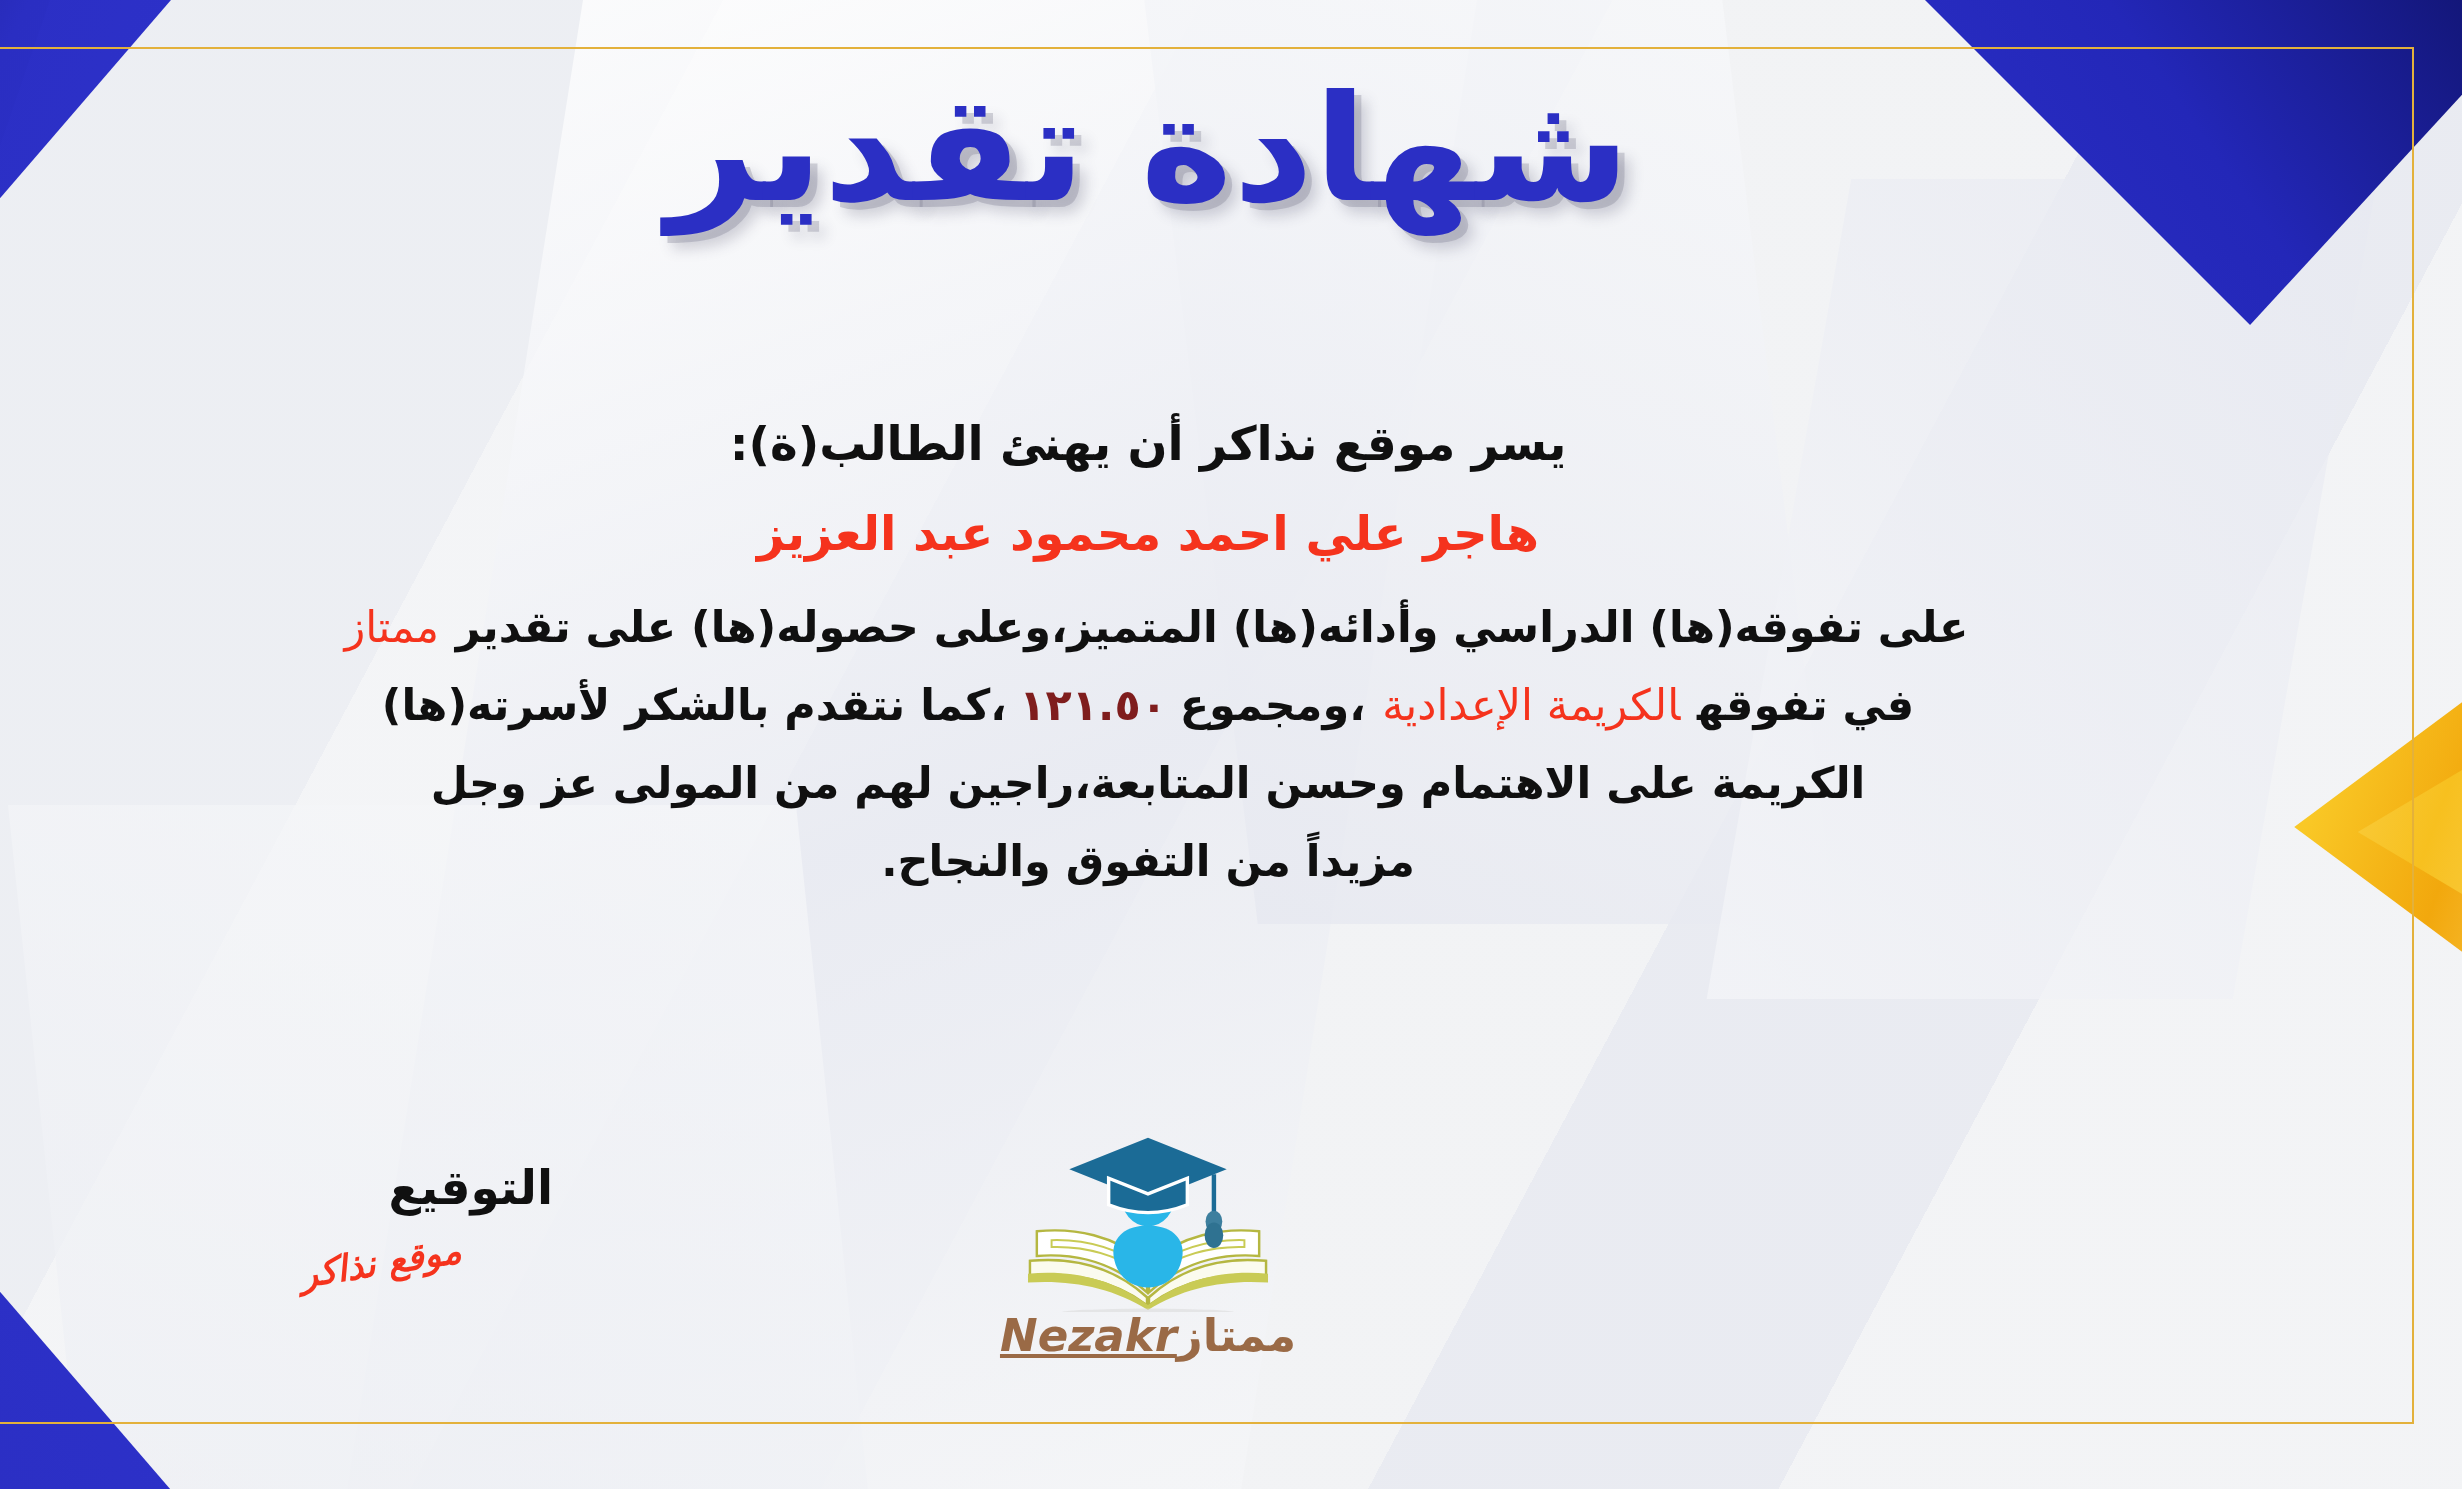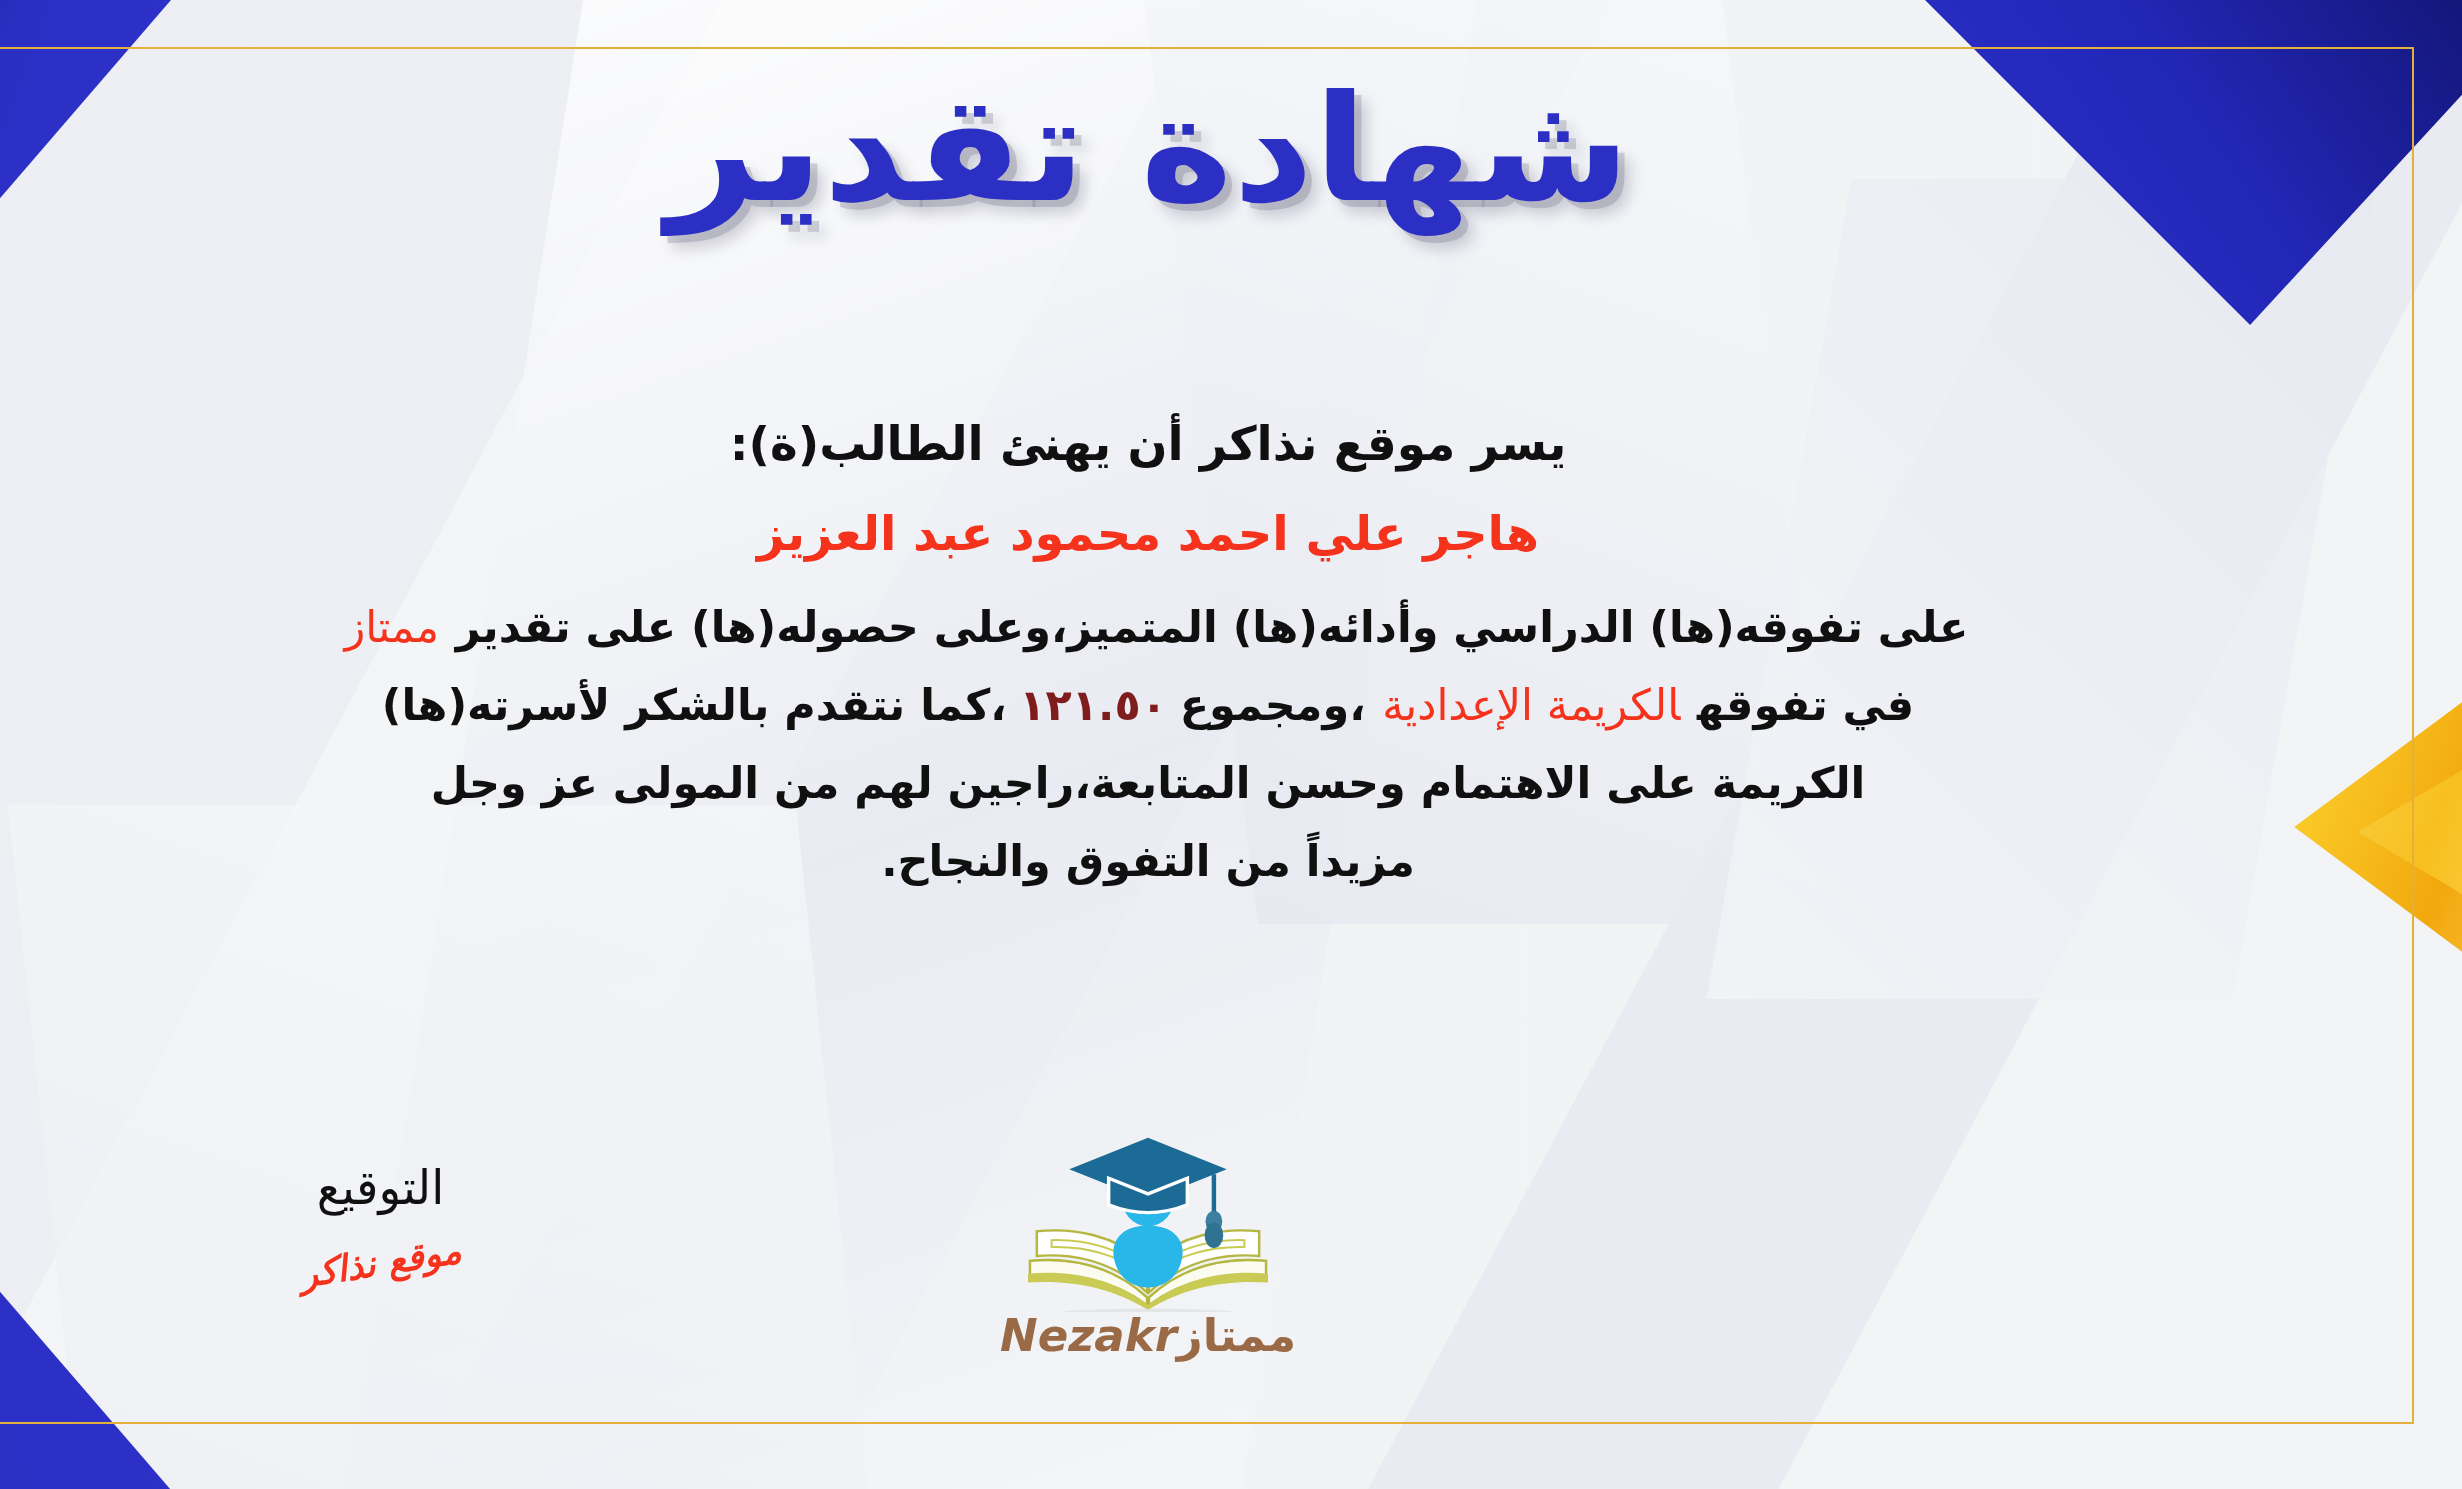--- a/index.html
+++ b/index.html
@@ -162,23 +162,24 @@
   
   .sig-block{
     position:absolute;
     left:374px;
     top:29.5px;
     width:345px;
     text-align:center;
   }
   .sig-label{
     font-size:47px;
-    font-weight:400;
+    font-weight:700;
     color:#101010;
     margin-bottom:26.6px;
+    text-align:right;
   }
   .sig-mark{
     font-family:"DejaVu Serif","Liberation Serif",serif;
     font-size:36px;
     font-style:italic;
     font-weight:700;
     color:#f5331d;
     transform:rotate(-9deg);
     display:inline-block;
     letter-spacing:-1px;
@@ -200,21 +201,21 @@
   }
   .logo-word{
     margin-top:-3px;
     font-size:45px;
     font-weight:700;
     color:#9a6a46;
     letter-spacing:0px;
     white-space:nowrap;
     font-family:"DejaVu Sans","Liberation Sans",sans-serif;
   }
-  .logo-word .lat{font-style:italic;}
+  .logo-word .lat{font-style:italic;text-decoration:underline;}
 </style>
 </head>
 <body>
 
 <div id="cert">
 
   <div class="facet f1"></div>
   <div class="facet f2"></div>
   <div class="facet f3"></div>
   <div class="facet f4"></div>

